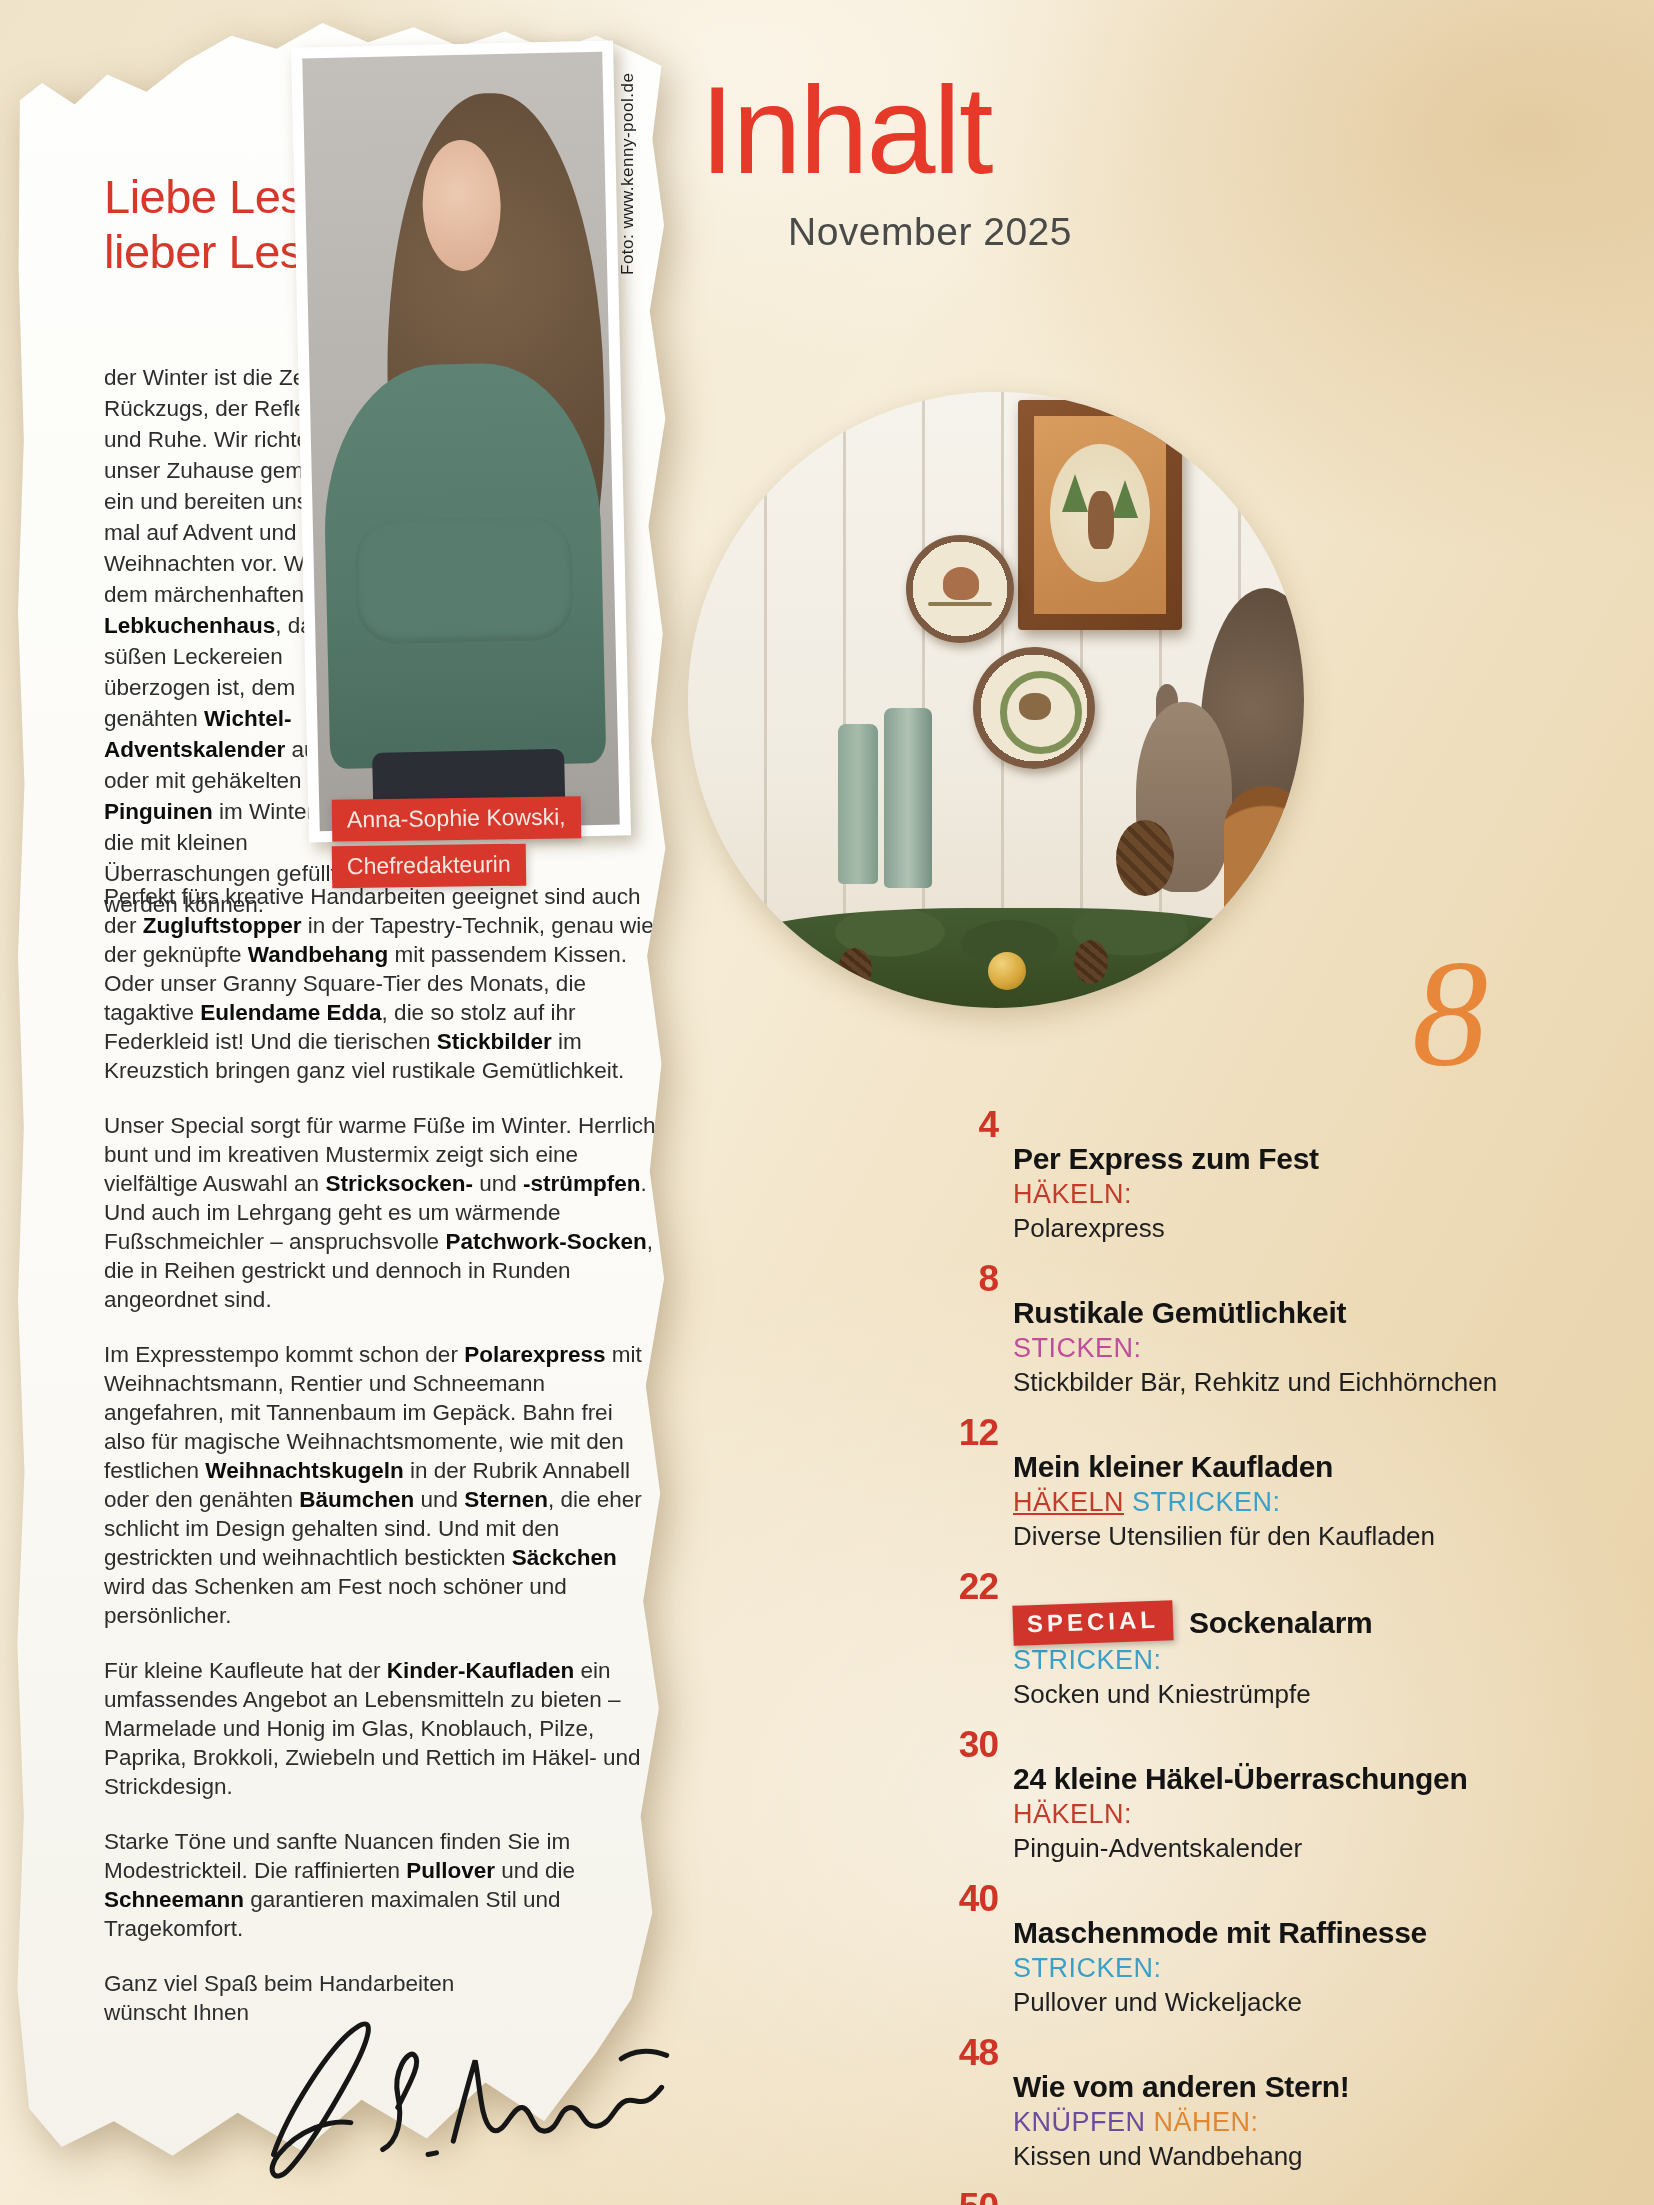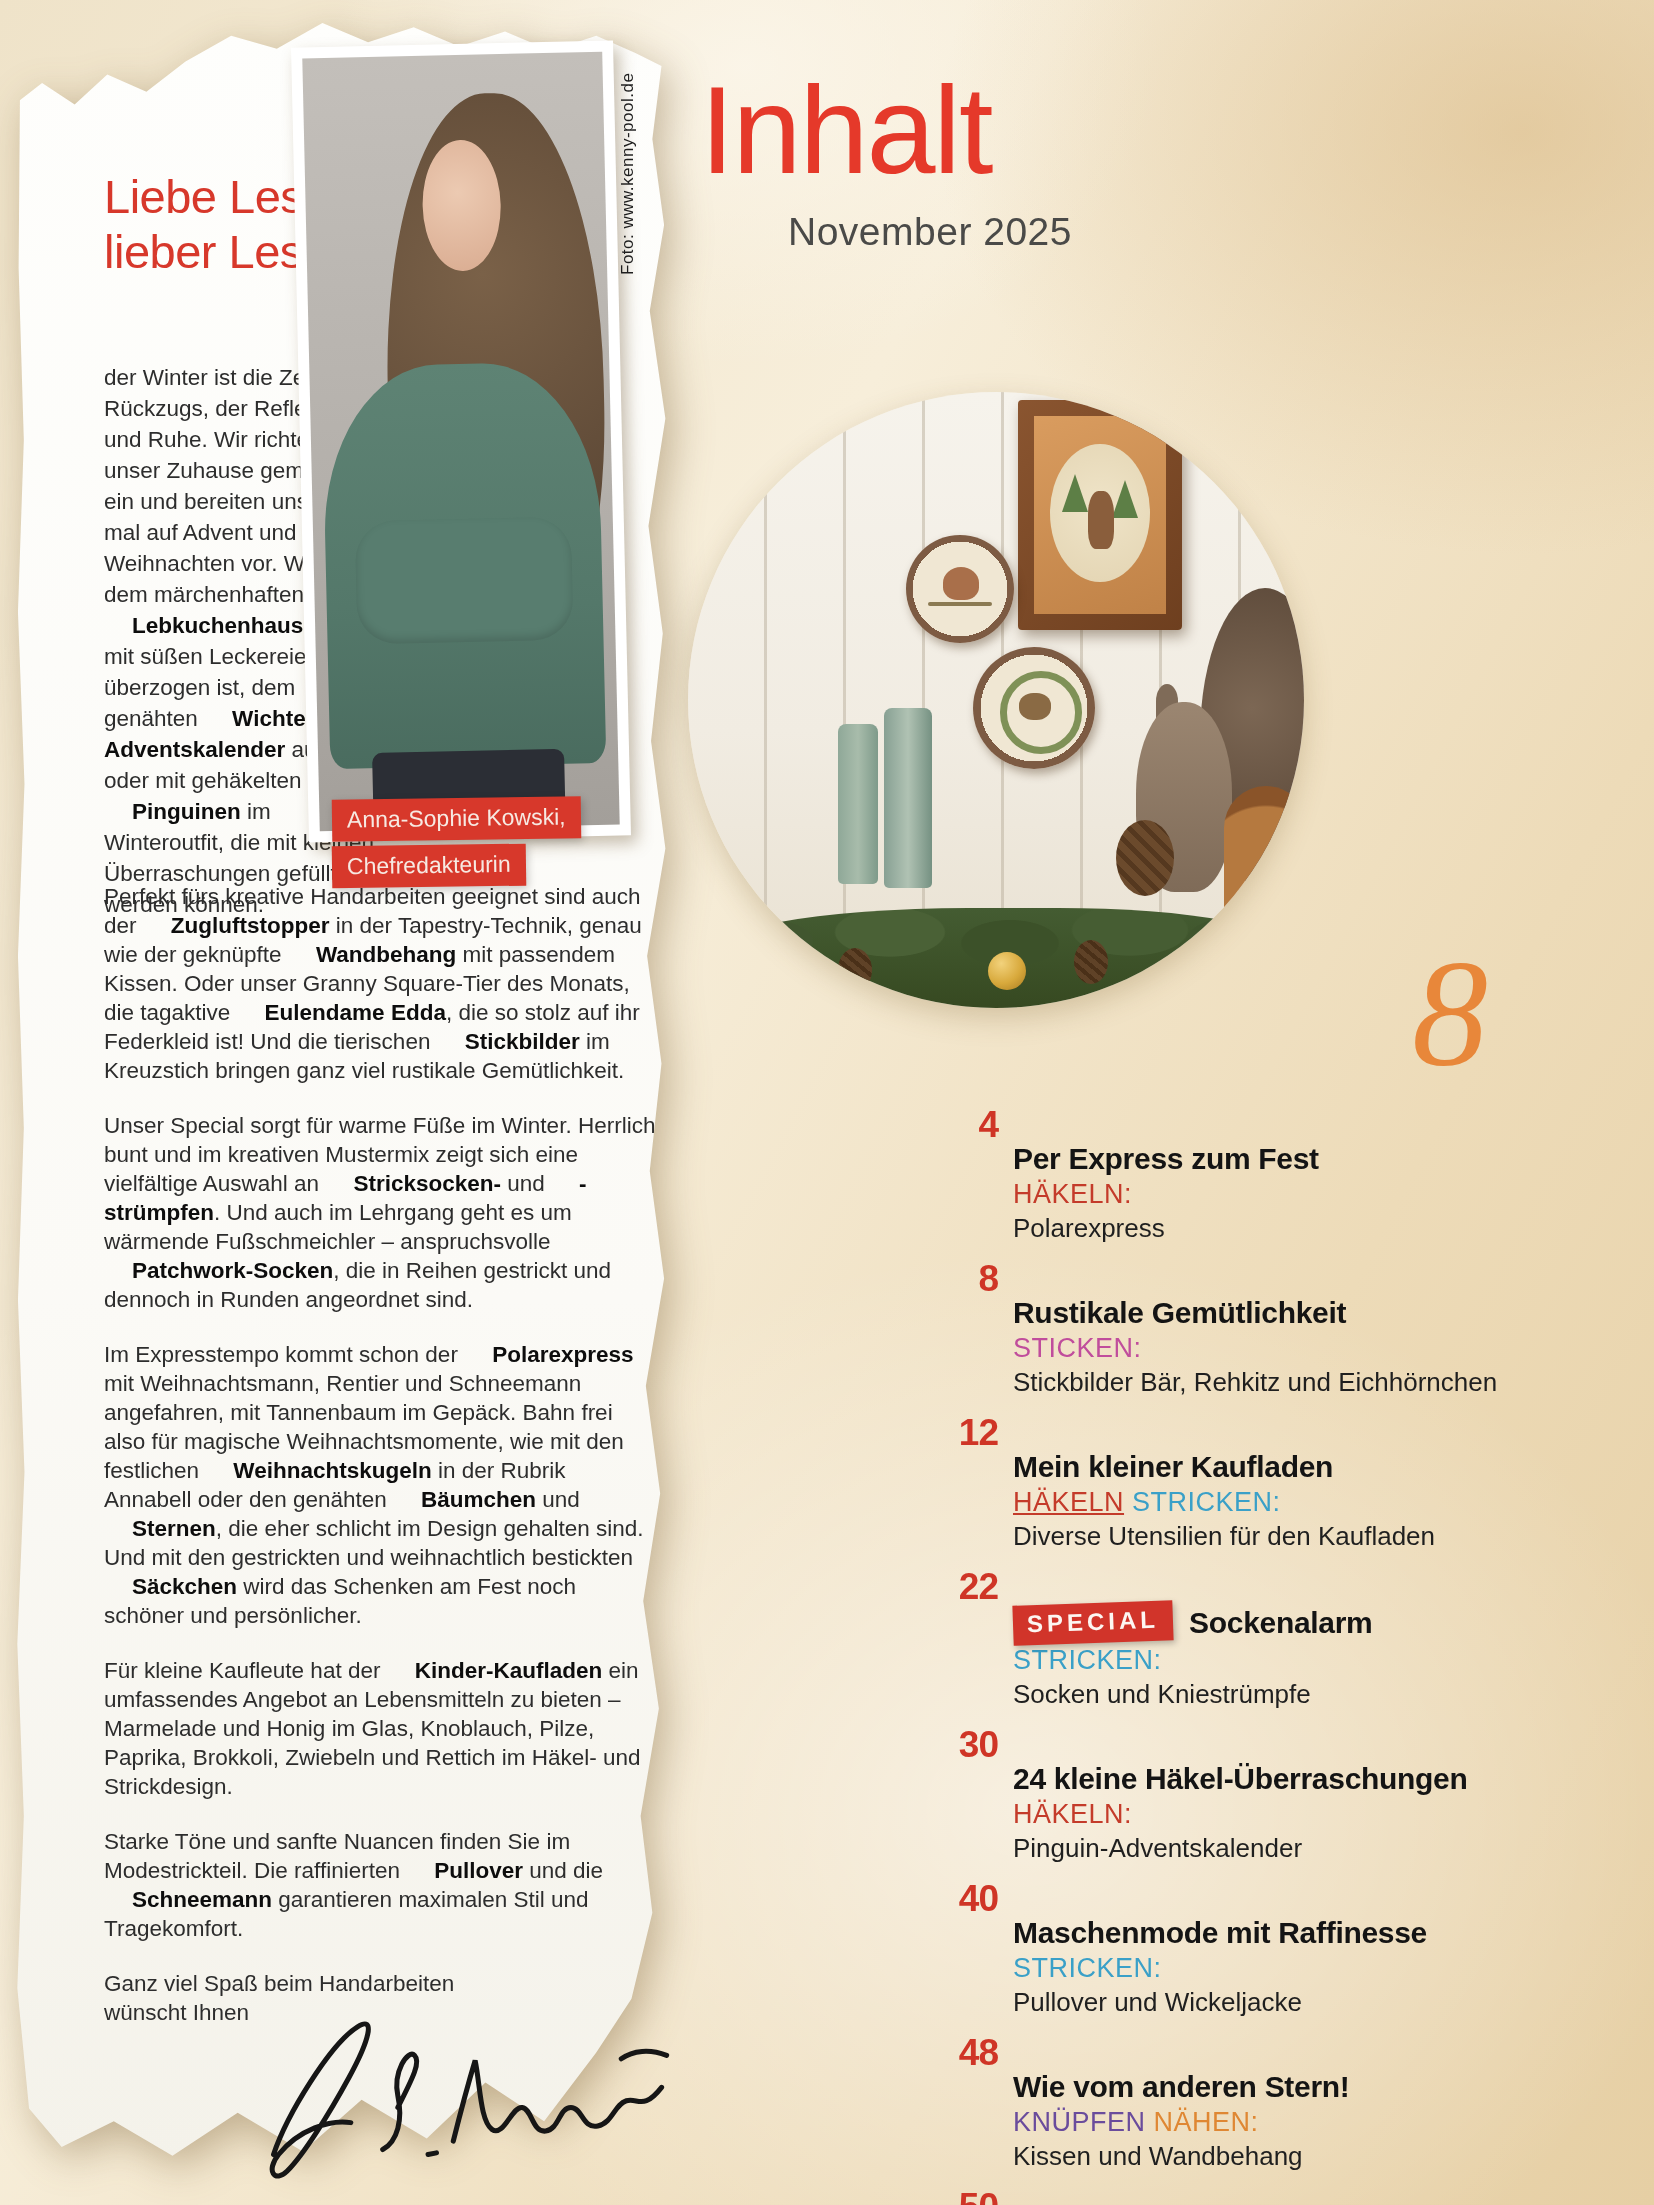--- a/index.html
+++ b/index.html
@@ -17,21 +17,21 @@
     background:linear-gradient(180deg,#fefefc 0%,#fbfaf6 60%,#f4f2ea 100%);
     clip-path:polygon(0.6% 4.2%,4% 3.4%,9% 4.4%,14% 3%,20% 3.8%,26% 2.4%,33% 1.2%,40% 1.8%,47% 0.6%,54% 1.5%,61% 0.8%,68% 1.7%,75% 1%,82% 1.9%,89% 1.2%,95% 2%,99% 2.6%,
       97.6% 6%,99.4% 10%,97.2% 14%,99.6% 19%,97% 24%,99.2% 29%,97.4% 34%,99.6% 39%,96.8% 44%,99% 49%,97.2% 54%,99.4% 59%,96.6% 64%,98.8% 69%,96.2% 74%,98.6% 79%,95.8% 84%,97.6% 88.5%,94.4% 92.5%,
       89% 95%,81% 98.2%,72% 96.4%,63% 99%,53% 97.2%,44% 99.6%,34% 97.8%,24% 99.8%,15% 98.2%,7% 99.4%,2% 97.6%,
       0.2% 92%,1.2% 84%,0.2% 76%,1.3% 68%,0.3% 60%,1.2% 52%,0.3% 44%,1.3% 36%,0.3% 28%,1.2% 20%,0.4% 12%);}
   .ed-title{position:absolute;left:88px;top:160px;font-size:47px;line-height:1.16;
     color:#d7382b;font-weight:400;letter-spacing:-0.5px;}
   .intro{position:absolute;left:88px;top:352px;width:274px;font-size:22.5px;line-height:31px;}
   .body-copy{position:absolute;left:88px;top:872px;width:552px;font-size:22.5px;line-height:29px;}
   .body-copy p{margin:0 0 26px 0;}
-  .b{font-weight:bold;color:#0d0d0d;margin-left:28px;}
+  .b{font-weight:bold;color:#0d0d0d;}
   .signature{position:absolute;left:250px;top:2015px;}
   
   .photo{position:absolute;left:300px;top:44px;width:322px;height:795px;background:#fff;
     padding:11px;box-sizing:border-box;transform:rotate(-1.3deg);
     box-shadow:6px 8px 16px rgba(100,75,35,.35);}
   .photo-img{position:relative;width:100%;height:100%;overflow:hidden;
     background:linear-gradient(180deg,#c3bfba 0%,#b4b0ab 55%,#a39f9a 100%);}
   .p-hair{position:absolute;left:26%;top:5%;width:72%;height:78%;border-radius:48%;
     background:radial-gradient(circle at 45% 30%,#7a6148 0%,#5f4a37 55%,#4c3a2b 100%);}
   .p-face{position:absolute;left:39%;top:11%;width:26%;height:17%;border-radius:50%;

